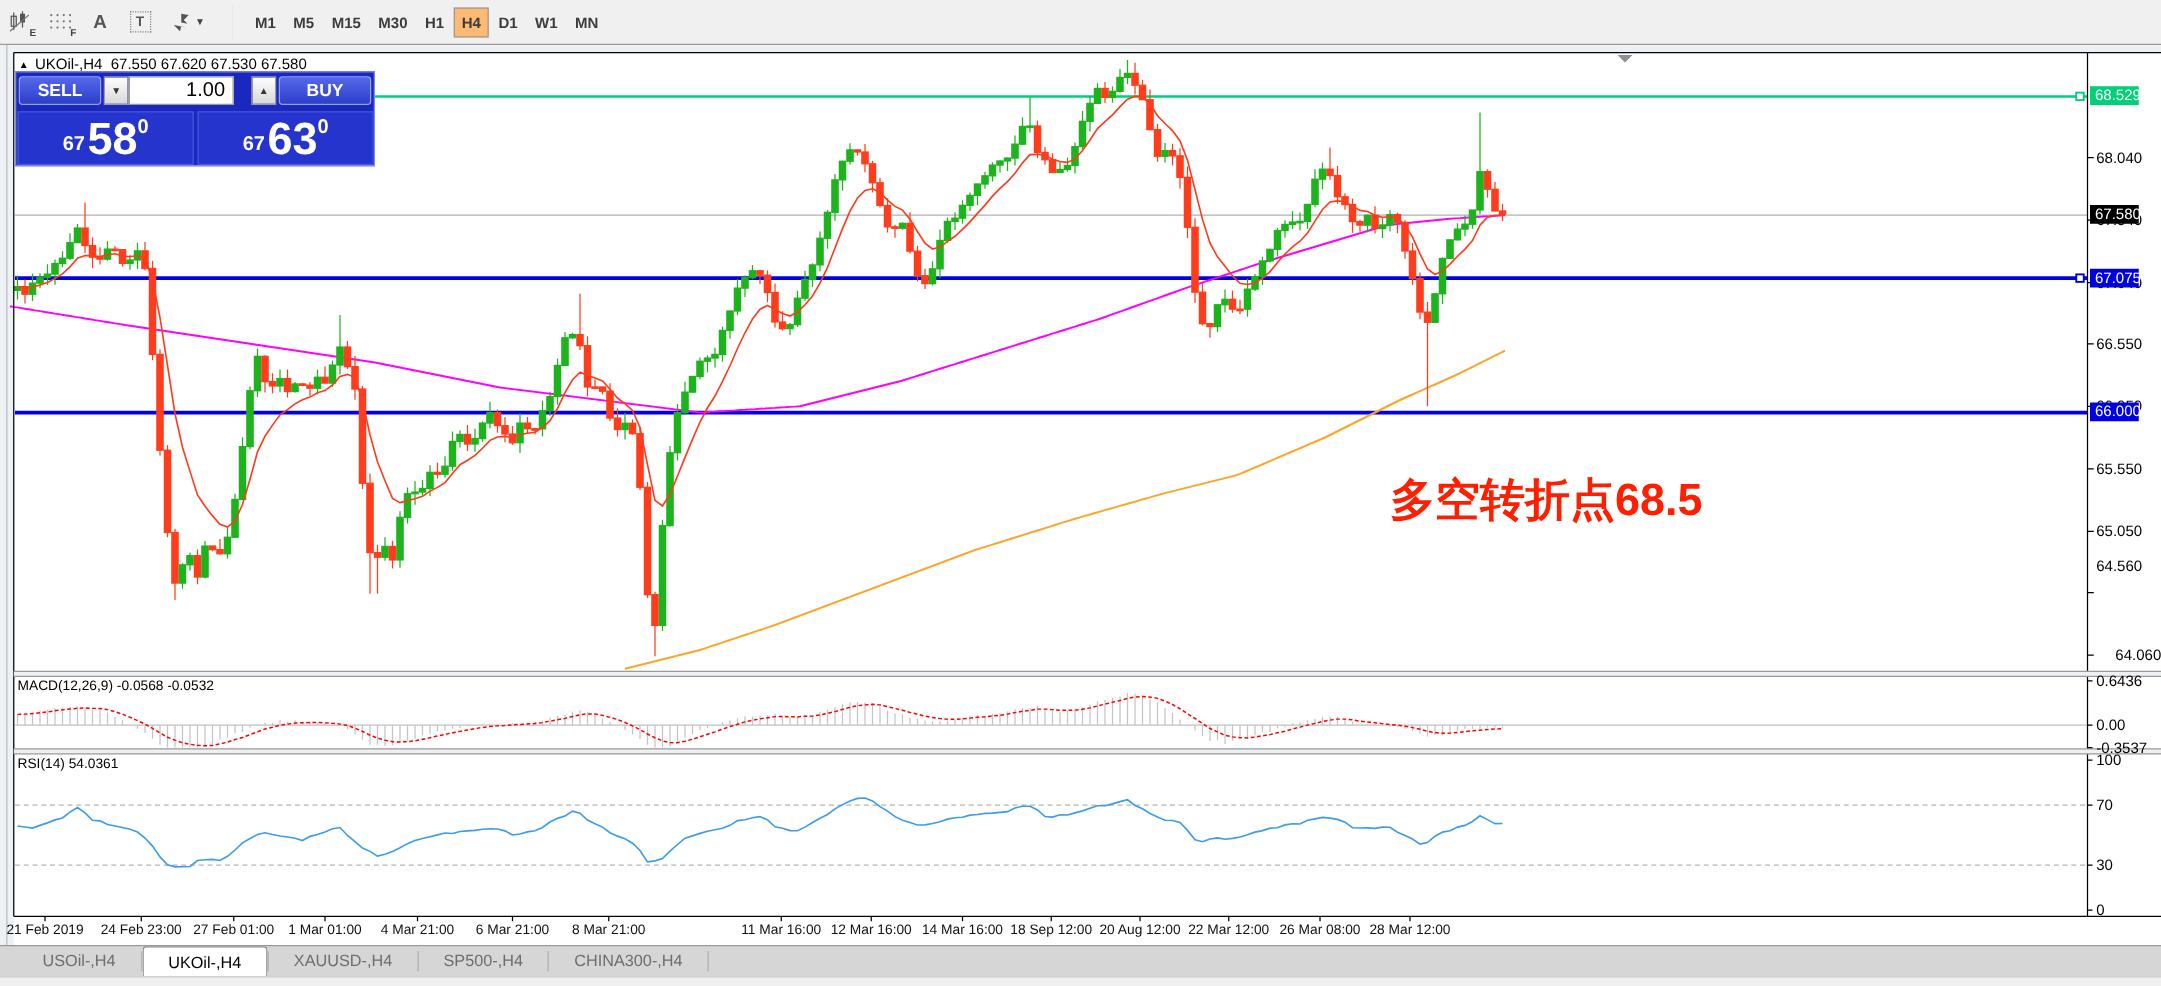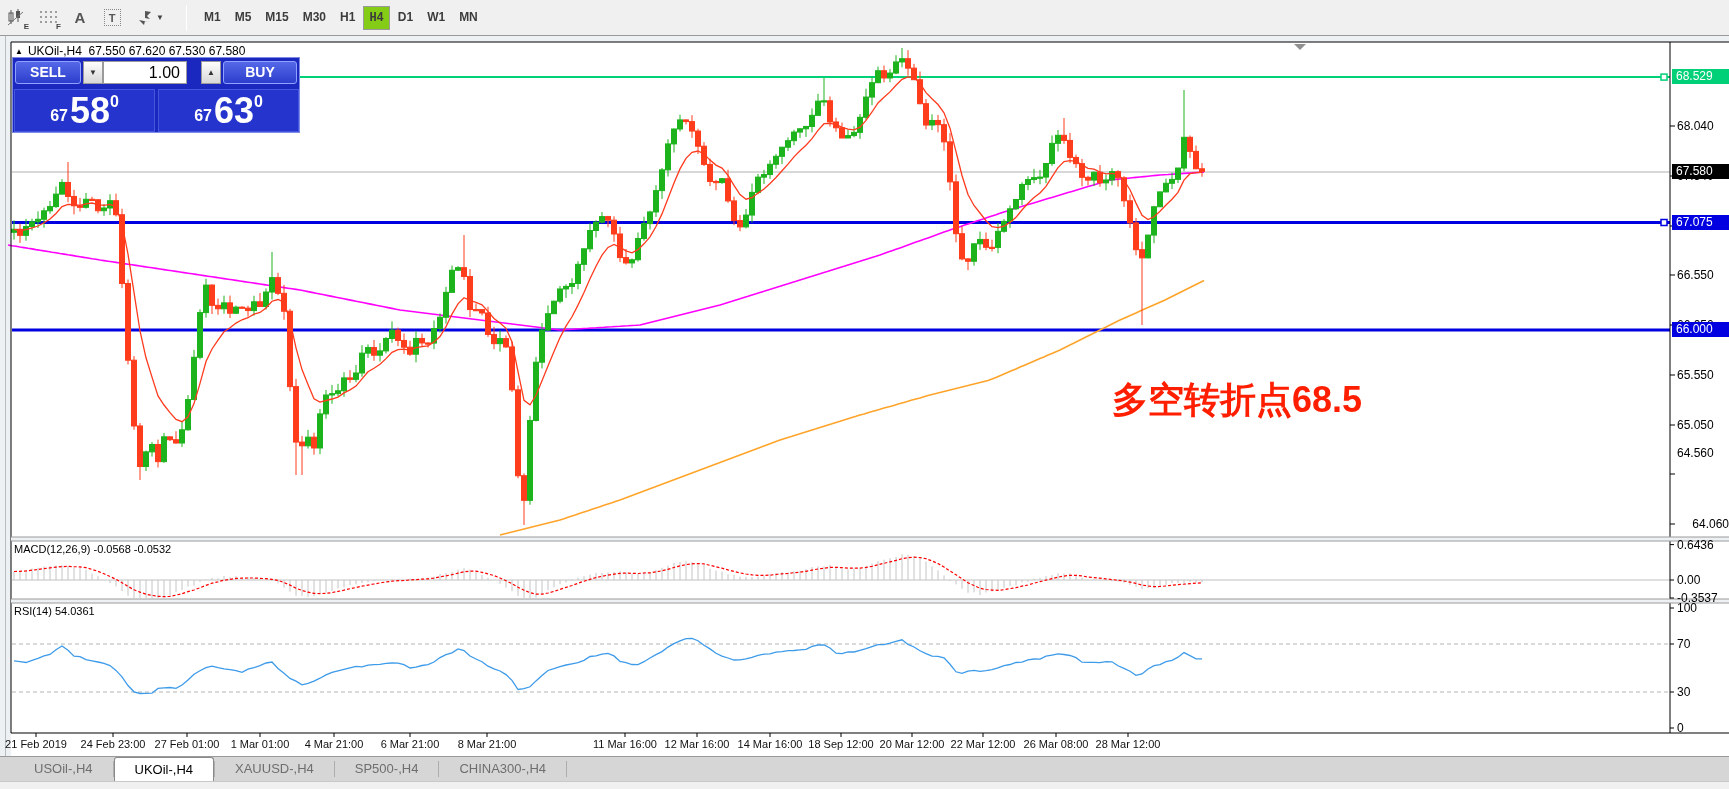--- a/index.html
+++ b/index.html
@@ -12,21 +12,21 @@
   .tbicon{position:relative;width:28px;height:26px;margin:0 2px;display:flex;align-items:center;
           justify-content:center;color:#555;}
   .tbicon .sub{position:absolute;right:1px;bottom:0;font-size:8px;font-weight:bold;color:#444;}
   .tbicon.letterA{font-size:15px;font-weight:bold;color:#555;}
   .tbicon .tbox{border:1px dotted #888;width:17px;height:17px;display:flex;align-items:center;
           justify-content:center;font-size:11px;font-weight:bold;color:#555;}
   .tb-sep{width:1px;height:26px;background:#b5b5b5;border-right:1px solid #fff;margin:0 10px 0 14px;}
   .caret{font-size:8px;color:#444;margin-left:2px;}
   .tfbtn{display:inline-block;min-width:26px;padding:4px 5px;margin:0 1px;text-align:center;
          font-size:12px;font-weight:bold;color:#3c3c3c;border:1px solid transparent;}
-  .tfbtn.active{background:#84cc16;border:1px solid #9a9a9a;font-family:Liberation Mono, monospace;}
+  .tfbtn.active{background:#fdba74;border:1px solid #9a9a9a;}
 
   
   .left-strip{position:absolute;left:0;top:36px;width:11px;height:753px;background:#eef1f3;}
   .left-strip:after{content:"";position:absolute;left:5px;top:0;width:1px;height:100%;background:#b9bcbe;}
   .chart-white{position:absolute;left:11px;top:42px;width:1718px;height:714px;background:#ffffff;}
   svg.layer{position:absolute;left:0;top:0;}
 
   
   .chart-title{position:absolute;left:15px;top:44px;font-size:12px;color:#000;white-space:pre;}
   .chart-title .tri{font-size:8px;vertical-align:1px;margin-right:5px;}
@@ -50,21 +50,21 @@
   .tp-price.buy{left:145px;width:141px;}
   .tp-small{font-size:16px;font-weight:bold;line-height:26px;margin-right:2px;}
   .tp-big{font-size:36px;font-weight:bold;line-height:36px;}
   .tp-sup{font-size:16px;font-weight:bold;line-height:16px;align-self:flex-start;margin-top:4px;}
 
   .annotation{position:absolute;left:1112px;top:376px;font-size:36px;font-weight:bold;color:#ff1f00;
               white-space:nowrap;}
 
   .ind-label{position:absolute;font-size:11px;color:#000;white-space:pre;}
   .axis-label{position:absolute;left:1677px;width:52px;font-size:12px;color:#000;height:14px;line-height:14px;}
-  .axis-badge{position:absolute;left:1672px;width:57px;height:15px;line-height:15px;font-size:12px;
+  .axis-badge{position:absolute;left:1672px;width:39px;height:15px;line-height:15px;font-size:12px;
               color:#fff;padding-left:4px;}
   .tl-label{position:absolute;width:96px;margin-left:-48px;text-align:center;font-size:11px;color:#111;
             top:738px;}
 
   
   .tabs{position:absolute;left:0;top:756px;width:1729px;height:25px;background:#d6d6d6;
         border-top:1px solid #9a9a9a;display:flex;align-items:stretch;padding-left:14px;}
   .tab{padding:0 20px;font-size:13px;color:#6e6e6e;line-height:24px;position:relative;}
   .tab.active{background:#fff;color:#000;border:1px solid #8a8a8a;border-bottom:none;
               border-radius:3px 3px 0 0;margin-top:0px;}
@@ -862,21 +862,21 @@
       <div class="tl-label" style="left: 113px;">24 Feb 23:00</div>
       <div class="tl-label" style="left: 187px;">27 Feb 01:00</div>
       <div class="tl-label" style="left: 260px;">1 Mar 01:00</div>
       <div class="tl-label" style="left: 334px;">4 Mar 21:00</div>
       <div class="tl-label" style="left: 410px;">6 Mar 21:00</div>
       <div class="tl-label" style="left: 487px;">8 Mar 21:00</div>
       <div class="tl-label" style="left: 625px;">11 Mar 16:00</div>
       <div class="tl-label" style="left: 697px;">12 Mar 16:00</div>
       <div class="tl-label" style="left: 770px;">14 Mar 16:00</div>
       <div class="tl-label" style="left: 841px;">18 Sep 12:00</div>
-      <div class="tl-label" style="left: 912px;">20 Mar 12:00</div>
+      <div class="tl-label" style="left: 912px;">20 Aug 12:00</div>
       <div class="tl-label" style="left: 983px;">22 Mar 12:00</div>
       <div class="tl-label" style="left: 1056px;">26 Mar 08:00</div>
       <div class="tl-label" style="left: 1128px;">28 Mar 12:00</div>
     </div>
 
   <div class="tabs" id="tabs">
       <div class="tab">USOil-,H4</div>
       <div class="tab-sep"></div>
       <div class="tab active">UKOil-,H4</div>
       <div class="tab-sep"></div>

